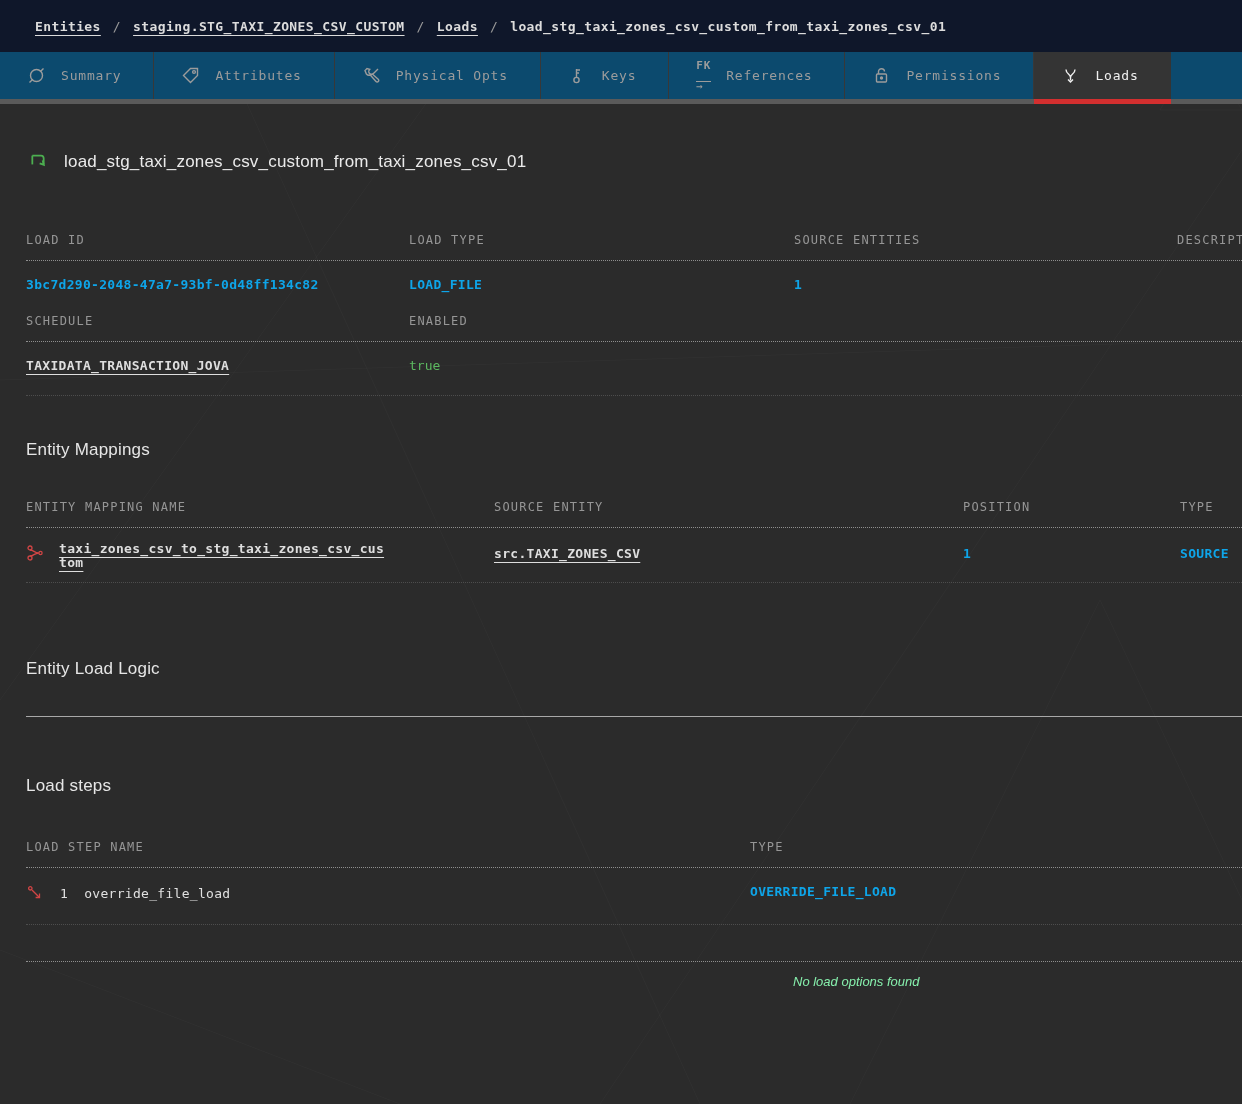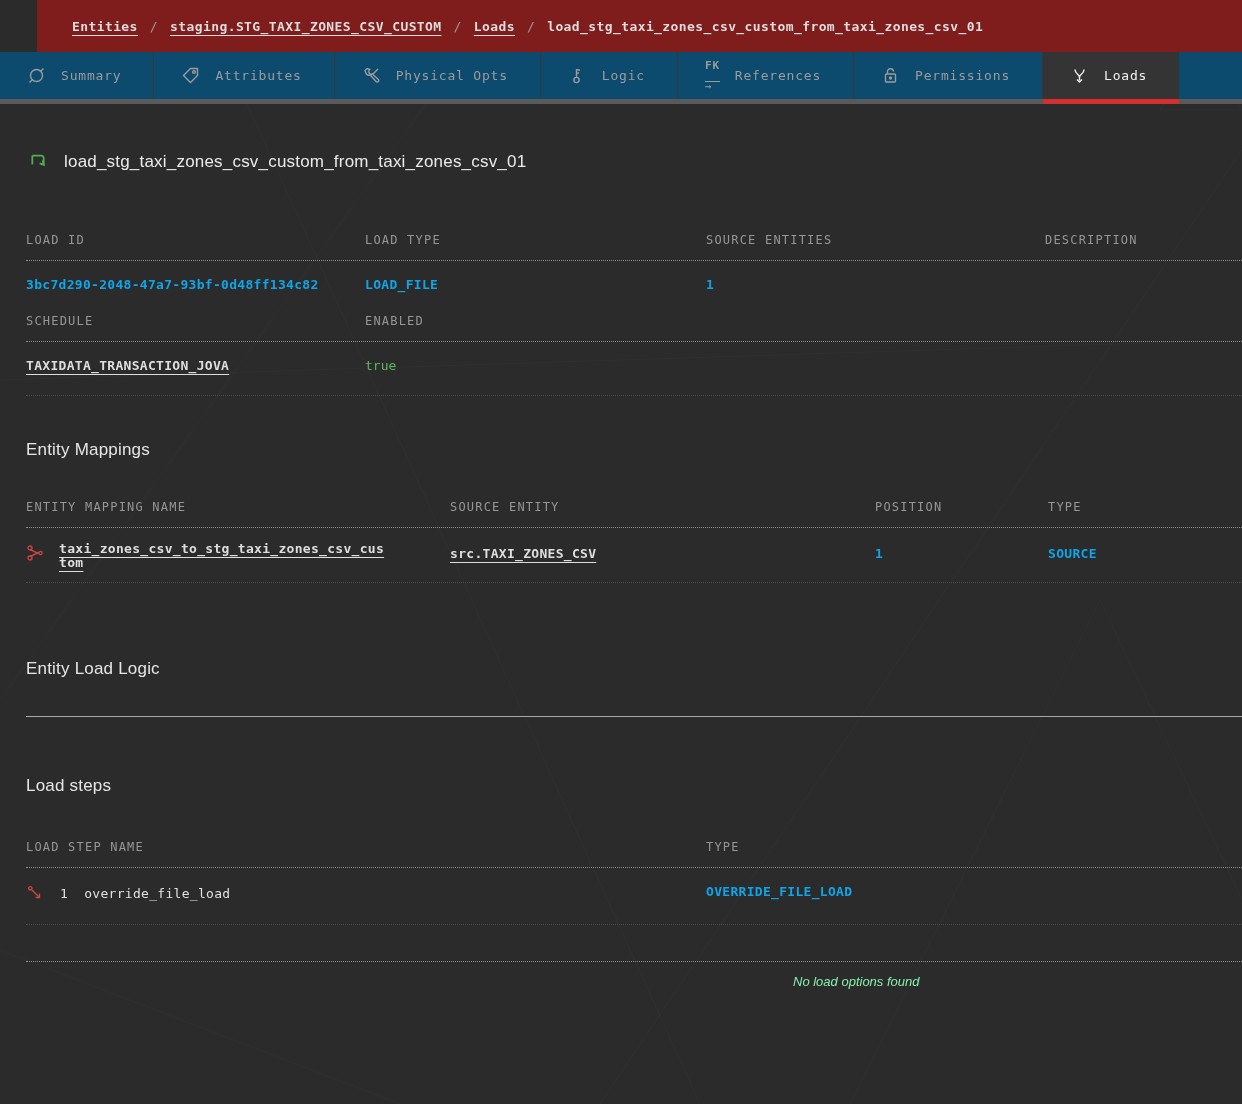--- a/index.html
+++ b/index.html
@@ -10,26 +10,25 @@
     color:#e0e0e0;
     position:relative;
   }
   .bg-pattern {
     position:absolute; inset:0; pointer-events:none; z-index:0;
   }
   .z { position:relative; z-index:1; }
 
   
   .topbar {
-    height:52px; background:#7f1d1d;
+    height:52px; background:#0f172a;
     display:flex; align-items:center;
     padding-left:35px;
     font-size:13px; letter-spacing:.4px; color:#dcdcdc;
     white-space:nowrap;
-    margin-left:37px;
   }
   .crumb-link { text-decoration:underline; text-underline-offset:4px; cursor:pointer; font-weight:bold; }
   .crumb-current { font-weight:bold; }
   .crumb-sep { color:#9a9a9a; padding:0 12px; }
 
   
   .tabbar {
     height:47px; background:#0c4a6e;
     display:flex; align-items:stretch;
   }
@@ -55,21 +54,21 @@
 
   
   .content { padding-left:26px; }
 
   .title-row { margin-top:45px; display:flex; align-items:center; gap:14px; height:26px; }
   .page-title {
     font-family:"Liberation Sans", sans-serif;
     font-size:17px; font-weight:400; color:#eaeaea; letter-spacing:.2px;
   }
 
-  .hrow, .vrow { display:grid; width:100%; }
+  .hrow, .vrow { display:grid; width:100%;gap:44px; }
   .cols-load  { grid-template-columns:339px 341px 339px 1fr; }
   .cols-map   { grid-template-columns:424px 425px 173px 1fr; }
   .cols-steps { grid-template-columns:680px 1fr; }
 
   .hrow {
     font-size:12px; color:#969696; letter-spacing:1.2px;
     padding-bottom:13px; border-bottom:1px dotted #8f8f8f;
   }
   .vrow { padding:16px 0 22px; font-size:13px; }
   .vrow.bordered { border-bottom:1px dotted #4d4d4d; }
@@ -170,21 +169,21 @@
       <span>Physical Opts</span>
     </div>
 
     <div class="tab">
       <span>
         <svg width="19" height="19" viewBox="0 0 19 19" stroke="currentColor" stroke-width="1.4" fill="none">
           <circle cx="8.5" cy="14" r="2.6"></circle>
           <path d="M8.5 11.4 V3 M8.5 4 H12 M8.5 7 H11"></path>
         </svg>
       </span>
-      <span>Logic</span>
+      <span>Keys</span>
     </div>
 
     <div class="tab">
       <span class="fk-icon">
         <span class="fk-top">FK</span>
         <span class="fk-bottom">→</span>
       </span>
       <span>References</span>
     </div>
 

